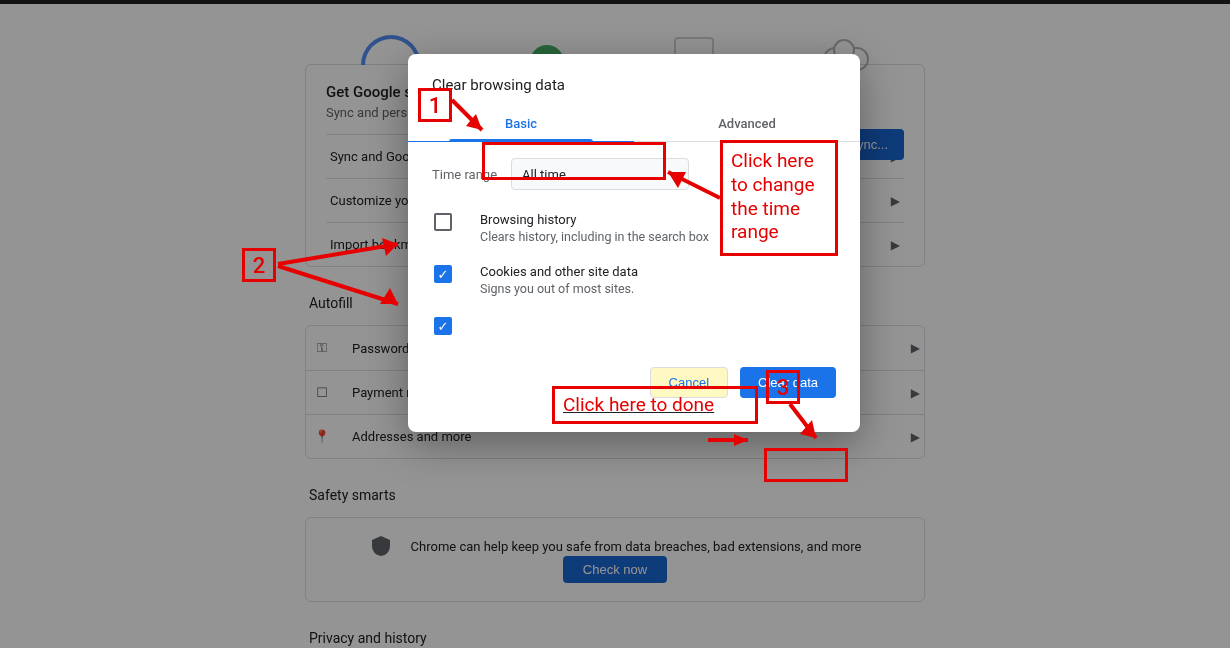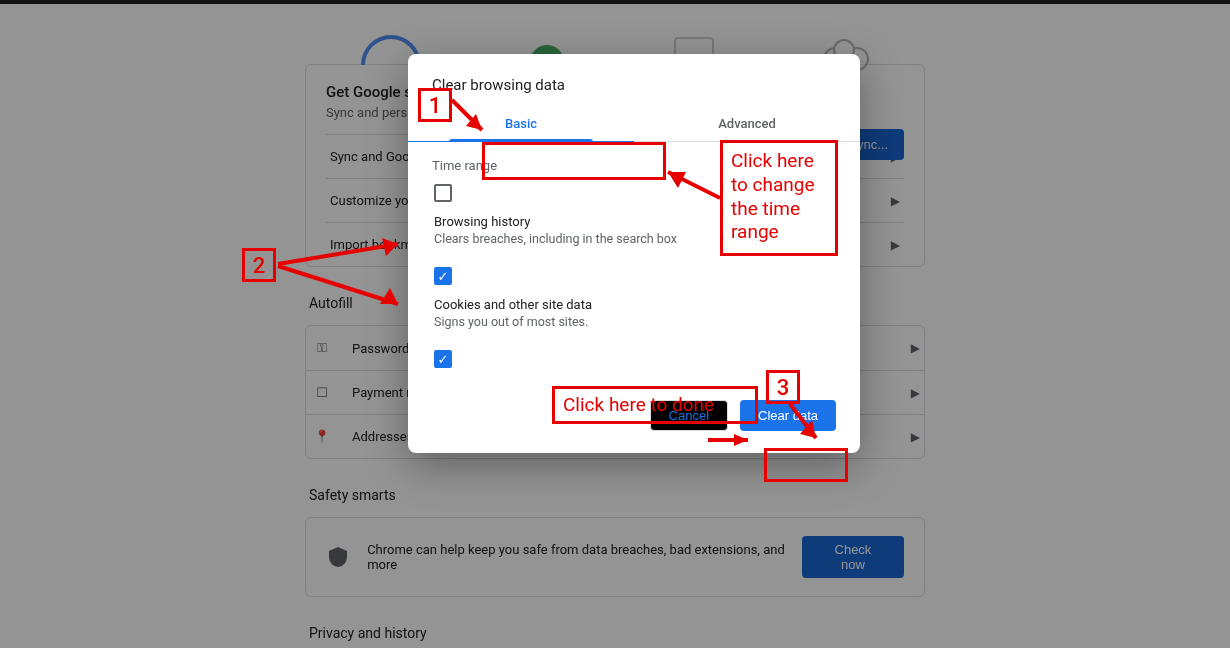--- a/index.html
+++ b/index.html
@@ -69,75 +69,75 @@
   .section-title { font-size:14px; color:#202124; margin:28px 0 14px 4px; }
   .card {
     border:1px solid var(--border); border-radius:6px;
   }
   .card .list-row:first-child { border-top:none; }
   .row-icon { width:24px; display:inline-flex; justify-content:center; color:var(--grey-text); margin-right:18px;}
   .row-left { display:flex; align-items:center; }
   .safety-card {
     border:1px solid var(--border); border-radius:6px;
     display:flex; align-items:center; justify-content:space-between;
-    padding:18px 20px; margin-top:8px;
+    padding:18px 20px; margin-top:8px;flex-direction:column;
   }
   .btn-primary2 {
     background: var(--blue-dark); color:#fff; border:none; border-radius:4px;
     padding:6px 20px; font-size:13px; font-weight:500; cursor:pointer;
   }
   
   .overlay {
     position:absolute; inset:0; background:rgba(0,0,0,.42);
   }
   
   .dialog {
     position:absolute; left:408px; top:54px;
     width:452px; background:#fff; border-radius:8px;
     box-shadow:0 12px 40px rgba(0,0,0,.35);
-    padding:0 0 16px 0;
+    padding:0 0 28px 0;
   }
   .dlg-title { font-size:15px; color:#202124; padding:22px 24px 12px; }
   .tabs { display:flex; border-bottom:1px solid var(--border); }
   .tab {
     flex:1; text-align:center; padding:10px 0; font-size:13px; font-weight:500;
     color:var(--grey-text); cursor:pointer; position:relative;
   }
   .tab.active { color: var(--blue); }
   .tab.active::after {
     content:""; position:absolute; left:18%; right:18%; bottom:-1px; height:3px;
     background: var(--blue); border-radius:3px 3px 0 0;
   }
   .tab.active::before {
     content:""; position:absolute; left:0; right:0; bottom:-1px; height:1px;
     background: var(--blue);
   }
   .body { padding:16px 24px 4px; }
-  .time-row { display:flex; align-items:center; gap:14px; }
+  .time-row { display:flex; align-items:center; gap:14px; margin-bottom:12px;}
   .time-label { font-size:13px; color:var(--grey-text); }
   .select {
     border:1px solid var(--border); border-radius:4px; height:32px;
     display:flex; align-items:center; justify-content:space-between;
     padding:0 10px; min-width:178px; font-size:13px; color:#202124;
     background:#f8f9fa; cursor:pointer;
   }
   .select .arrow-down { color:#5f6368; font-size:10px;}
-  .check-item { display:flex; gap:12px; padding:10px 2px;flex-direction:column; }
+  .check-item { display:flex; gap:28px; padding:10px 2px; }
   .chk {
     width:18px; height:18px; border:2px solid #5f6368; border-radius:2px; margin-top:1px;
     display:inline-flex; align-items:center; justify-content:center; flex:none;
     background:#fff; cursor:pointer;
   }
   .chk.checked { background: var(--blue); border-color: var(--blue); color:#fff; }
   .chk.checked::after { content:"✓"; font-size:13px; line-height:1; }
   .ci-title { font-size:13px; color:#202124; }
   .ci-sub   { font-size:12.5px; color:var(--grey-text); margin-top:2px; }
   .actions { display:flex; justify-content:flex-end; gap:12px; padding:18px 24px 6px; }
   .btn-flat {
-    background:#000000; color: var(--blue); border:1px solid var(--border);
+    background:#fef9c3; color: var(--blue); border:1px solid var(--border);
     border-radius:4px; padding:7px 18px; font-size:13px; font-weight:500; cursor:pointer;text-align:right;
   }
   .btn-blue {
     background: var(--blue); color:#fff; border:none; border-radius:4px;
     padding:7px 18px; font-size:13px; font-weight:500; cursor:pointer;
   }
   
   .anno { position:absolute; pointer-events:none; }
   .num-box {
     border:3px solid var(--red); color:var(--red); font-size:22px; font-weight:500;
@@ -228,27 +228,31 @@
 
   <div class="dialog">
     <div class="dlg-title">Clear browsing data</div>
     <div class="tabs">
       <div class="tab active">Basic</div>
       <div class="tab">Advanced</div>
     </div>
     <div class="body">
       <div class="time-row">
         <span class="time-label">Time range</span>
+        <div class="select">
+          <span>All time</span>
+          <span class="arrow-down">▼</span>
+        </div>
       </div>
 
       <div class="check-item">
         <span class="chk"></span>
         <div>
           <div class="ci-title">Browsing history</div>
-          <div class="ci-sub">Clears breaches, including in the search box</div>
+          <div class="ci-sub">Clears history, including in the search box</div>
         </div>
       </div>
       <div class="check-item">
         <span class="chk checked"></span>
         <div>
           <div class="ci-title">Cookies and other site data</div>
           <div class="ci-sub">Signs you out of most sites.</div>
         </div>
       </div>
       <div class="check-item">
@@ -283,21 +287,21 @@
 
   <svg class="arrow anno" style="left:278px; top:238px;" width="140" height="40">
     <line x1="0" y1="26" x2="120" y2="6"></line>
       <polygon points="120,6 104,0 108,18"></polygon>
   </svg>
   <svg class="arrow anno" style="left:278px; top:264px;" width="140" height="50">
     <line x1="0" y1="2" x2="120" y2="40"></line>
       <polygon points="120,40 102,40 112,24"></polygon>
   </svg>
 
-  <div class="anno red-box" style="left:552px; top:386px; width:206px; height:32px; display:flex; align-items:center; padding:16px 8px;">
+  <div class="anno red-box" style="left:552px; top:386px; width:206px; height:32px; display:flex; align-items:center; padding:16px 8px;text-decoration:underline;">
     <span class="red-text" style="font-size:19px;">Click here to done</span>
   </div>
 
   <div class="anno num-box" style="left:766px; top:370px;">3</div>
 
   <svg class="arrow anno" style="left:790px; top:404px;" width="50" height="50">
     <line x1="0" y1="0" x2="26" y2="34"></line>
       <polygon points="26,34 10,30 22,16"></polygon>
   </svg>
 

